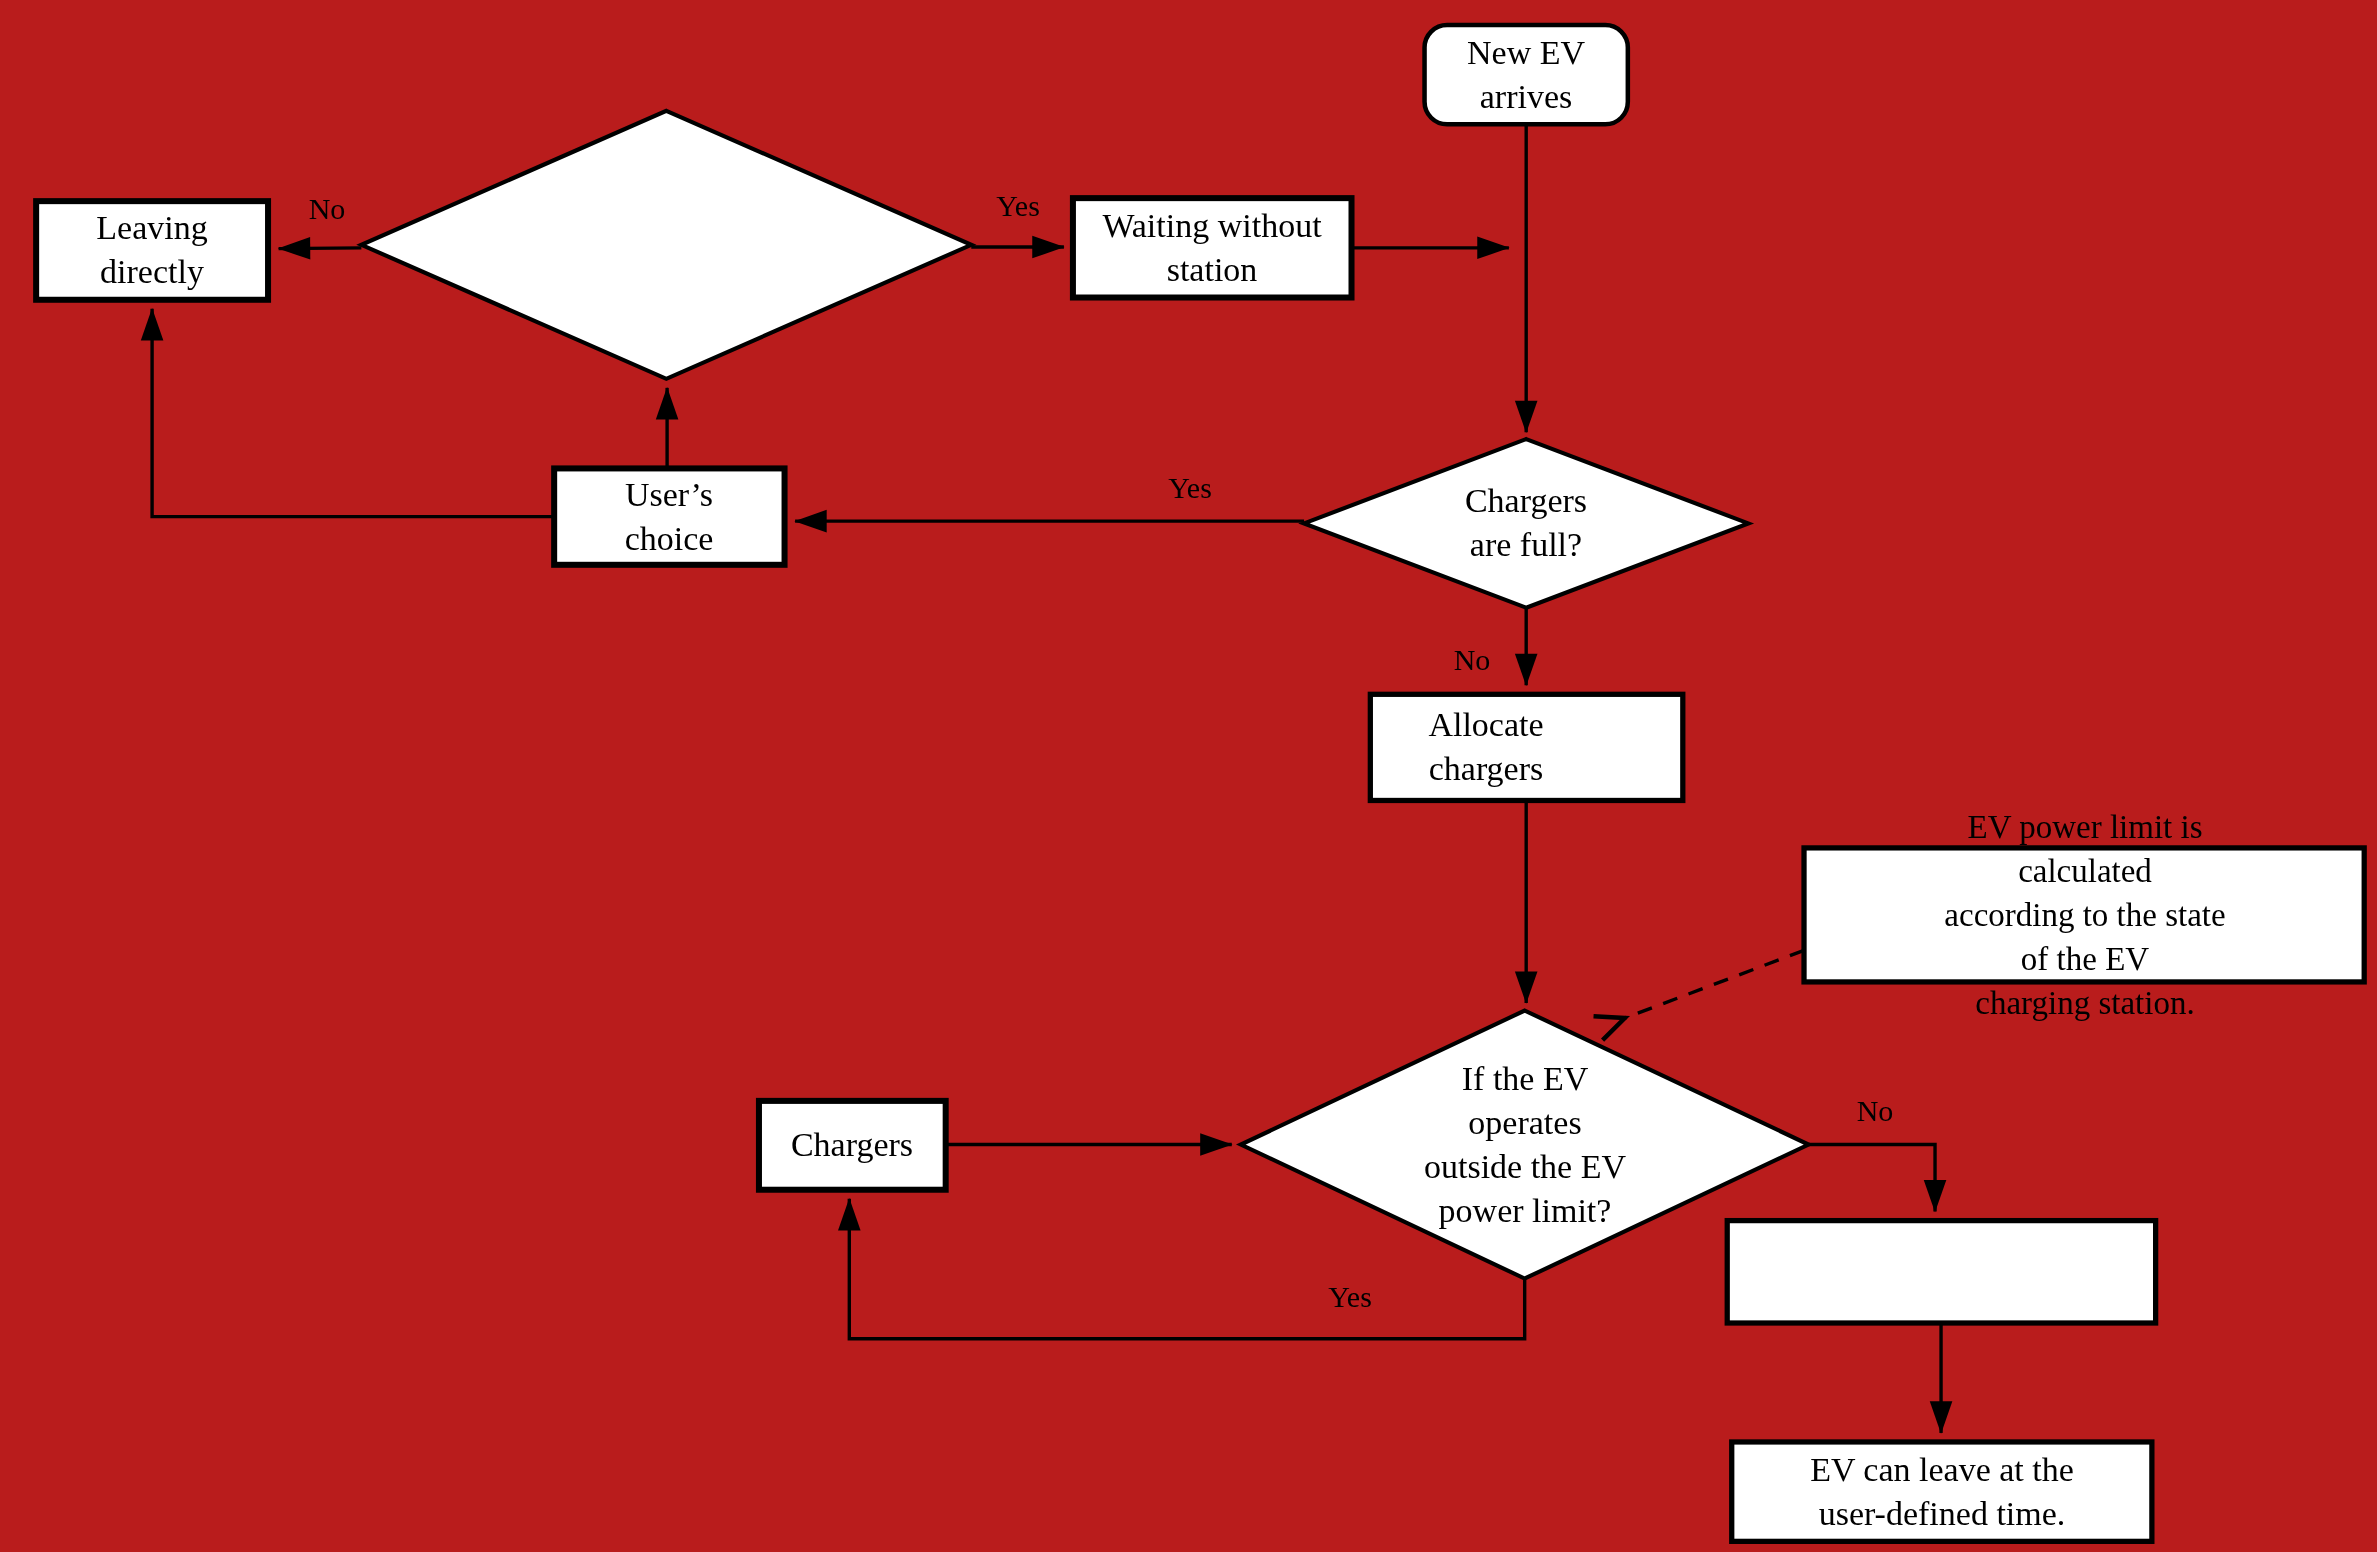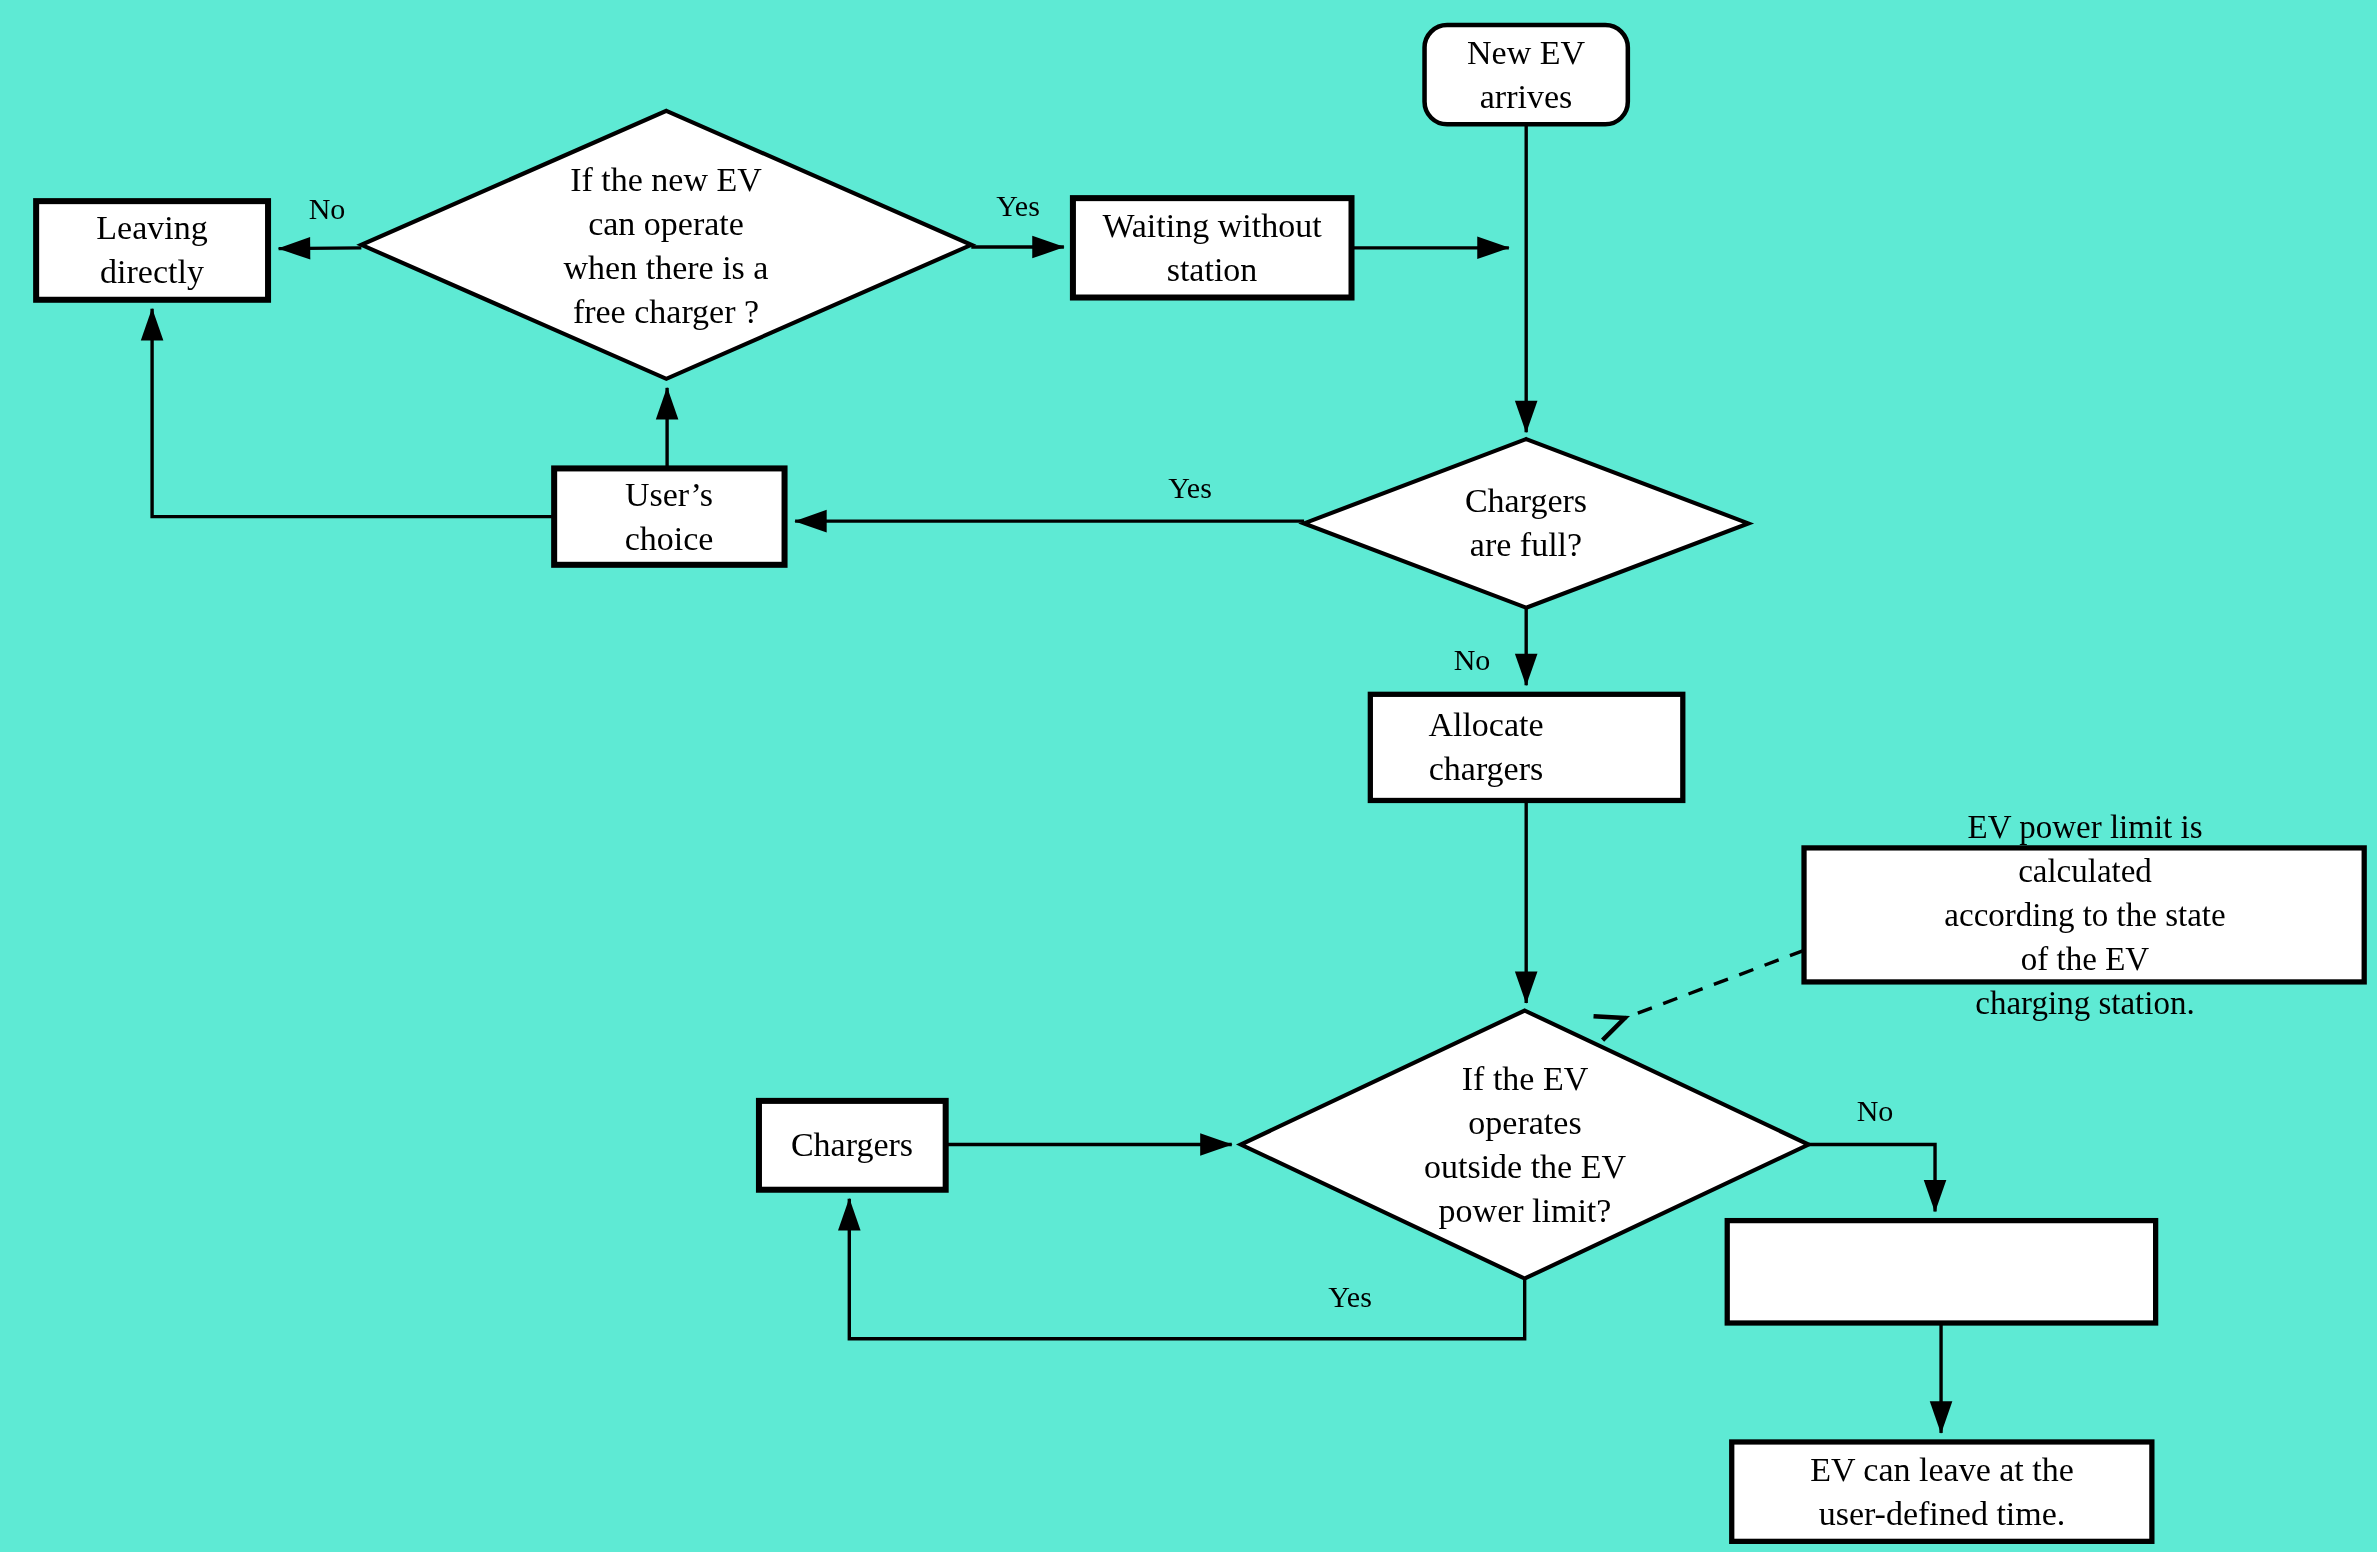--- a/index.html
+++ b/index.html
@@ -4,21 +4,21 @@
 <style>
   html, body {
     margin: 0;
     padding: 0;
     background: #ffffff;
   }
   #stage {
     position: relative;
     width: 2377px;
     height: 1552px;
-    background: #5eead4;
+    background: #b91c1c;
     font-family: "Liberation Serif", "DejaVu Serif", serif;
     color: #000000;
     overflow: hidden;
   }
   #flow-svg {
     position: absolute;
     left: 0;
     top: 0;
     width: 2377px;
     height: 1552px;
@@ -106,24 +106,20 @@
       <polygon points="2025,1342 2402,1520 2025,1698 1648,1520" stroke-width="5.5"></polygon>
       <rect x="1008" y="1462" width="248" height="118" stroke-width="8"></rect>
       <rect x="2294" y="1621" width="569" height="136" stroke-width="7"></rect>
       <rect x="2300" y="1915" width="558" height="132" stroke-width="7"></rect>
     </g>
   </svg>
 
   <div class="label" style="left:1526px; top:75px;">New EV
 arrives</div>
 
-  <div class="label" style="left:666px; top:246px;">If the new EV
-can operate
-when there is a
-free charger ?</div>
 
   <div class="label" style="left:152px; top:250px;">Leaving
 directly</div>
 
   <div class="label" style="left:1212px; top:248px;">Waiting without
 station</div>
 
   <div class="label" style="left:1526px; top:523px;">Chargers
 are full?</div>
 

